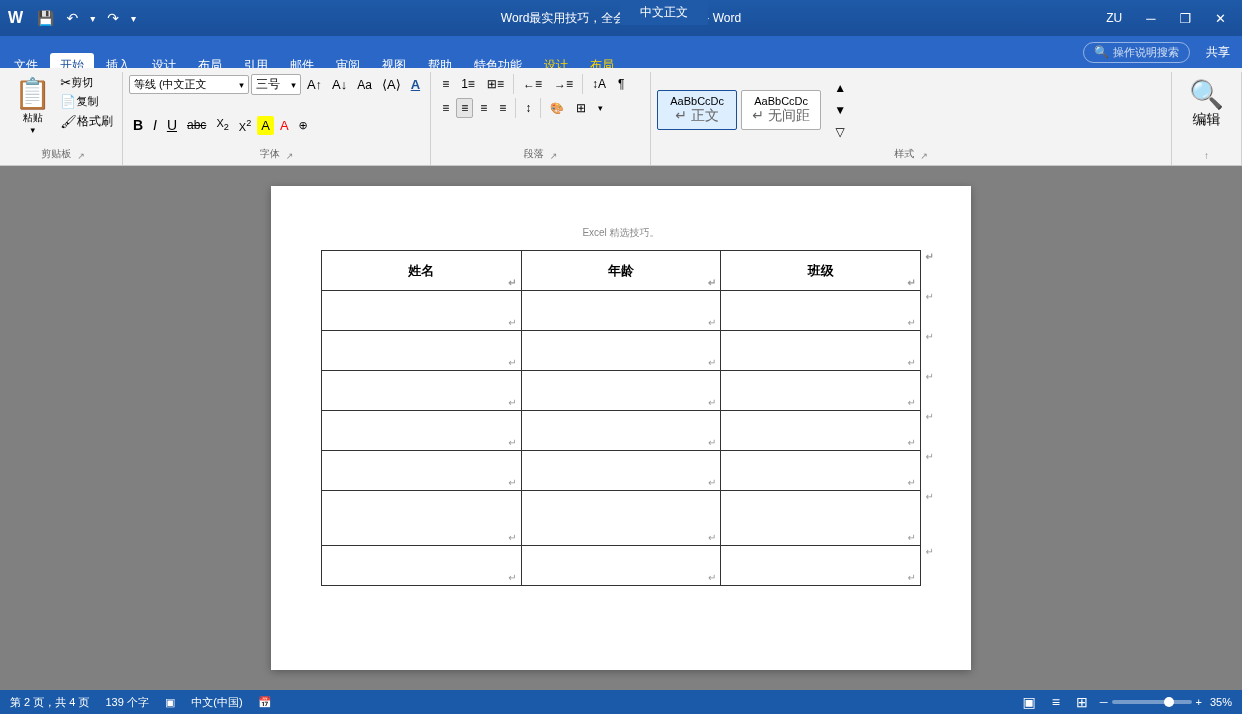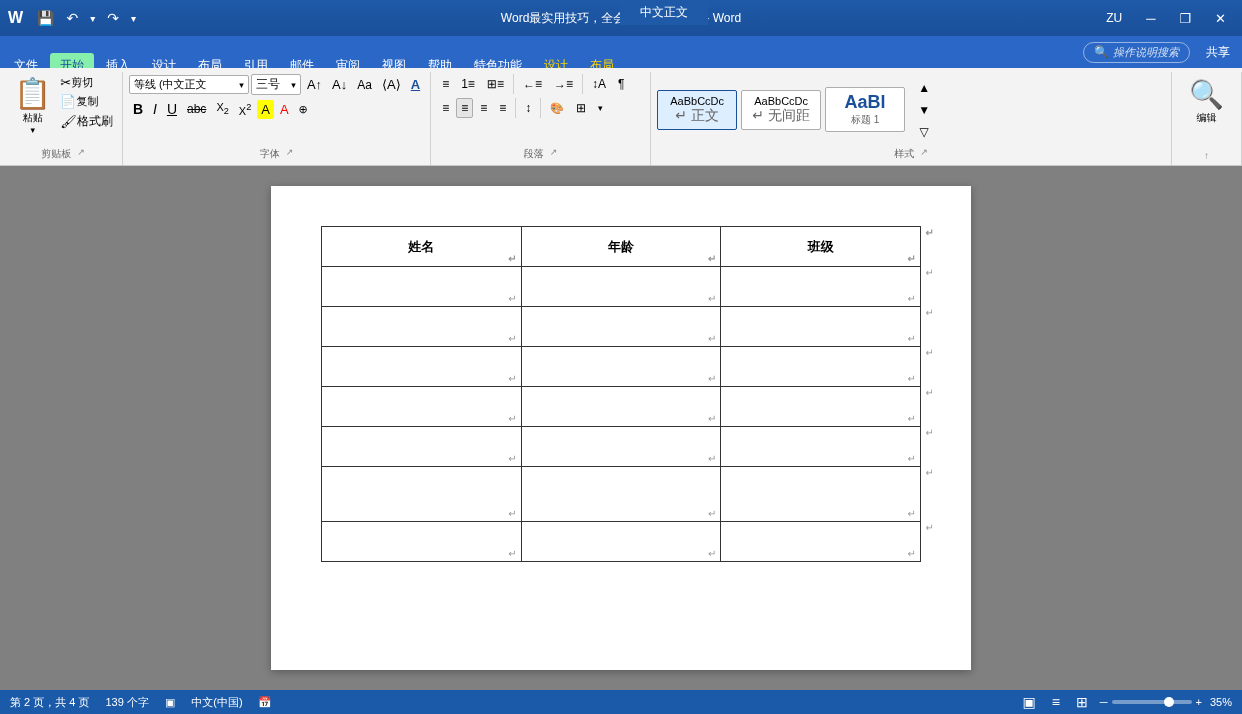--- a/index.html
+++ b/index.html
@@ -32,21 +32,21 @@
       gap: 2px;
     }
     .menu-item {
       color: white;
       font-size: 12px;
       padding: 4px 10px;
       cursor: pointer;
       border-radius: 2px;
       margin-top: 26px;
     }
-    .menu-item.tab-active { background: #86efac; color: #1a4f9a; border-radius: 3px 3px 0 0; }
+    .menu-item.tab-active { background: #ffffff; color: #1a4f9a; border-radius: 3px 3px 0 0; }
 
     
     #ribbon {
       background: #f3f3f3;
       border-bottom: 1px solid #c8c8c8;
       padding: 4px 0 0 4px;
       display: flex;
       gap: 0;
       height: 98px;
     }
@@ -58,21 +58,21 @@
       min-width: fit-content;
     }
     .ribbon-group-content { display: flex; align-items: flex-start; gap: 2px; flex: 1; }
     .ribbon-group-label {
       font-size: 10px;
       color: #666;
       text-align: center;
       padding: 2px 0;
       margin-top: auto;
       display: flex;
-      align-items: flex-start;
+      align-items: flex-end;
       justify-content: center;
       gap: 6px;
     }
     .ribbon-group-label-arrow { font-size: 9px; color: #888; cursor: pointer; }
     .paste-btn {
       display: flex;
       flex-direction: column;
       align-items: center;
       cursor: pointer;
       padding: 2px 4px;
@@ -268,21 +268,21 @@
   <span class="menu-item">邮件</span>
   <span class="menu-item">审阅</span>
   <span class="menu-item">视图</span>
   <span class="menu-item">帮助</span>
   <span class="menu-item">特色功能</span>
   <span class="menu-item" style="color:#ffd700;">设计</span>
   <span class="menu-item" style="color:#ffd700;">布局</span>
   <div style="margin-left:auto;display:flex;align-items:center;gap:8px;">
     <div style="display:flex;align-items:center;border:1px solid rgba(255,255,255,0.5);border-radius:12px;padding:2px 10px;gap:4px;">
       <span style="color:white;font-size:12px;">🔍</span>
-      <span style="color:rgba(255,255,255,0.8);font-size:11px;font-style:italic;">操作说明搜索</span>
+      <span style="color:rgba(255,255,255,0.8);font-size:11px;">操作说明搜索</span>
     </div>
     <span style="color:white;font-size:12px;padding:2px 8px;">共享</span>
   </div>
 </div>
 
 <div class="ribbon-wrapper">
   <div id="ribbon">
 
     <div class="ribbon-group" style="width:90px;">
       <div class="ribbon-group-content">
@@ -306,21 +306,21 @@
           </div>
         </div>
       </div>
       <div class="ribbon-group-label">
         <span>剪贴板</span>
         <span class="ribbon-group-label-arrow">↗</span>
       </div>
     </div>
 
     <div class="ribbon-group" style="width:210px;">
-      <div class="ribbon-group-content" style="flex-direction:column;gap:2px;">
+      <div class="ribbon-group-content" style="flex-direction:column;gap:18px;">
         <div class="font-row">
           <div class="font-dropdown font-name-dropdown">
             <span style="font-size:11px;overflow:hidden;white-space:nowrap;max-width:100px;">等线 (中文正文</span>
             <span style="font-size:9px;">▾</span>
           </div>
           <div class="font-dropdown font-size-dropdown">
             <span style="font-size:12px;">三号</span>
             <span style="font-size:9px;">▾</span>
           </div>
           <button class="font-btn" style="font-size:13px;">A↑</button>
@@ -382,54 +382,51 @@
     <div class="ribbon-group" style="flex:1;">
       <div class="ribbon-group-content" style="align-items:center;justify-content:flex-start;gap:4px;">
         <div class="style-item style-active">
           <div style="font-size:11px;">AaBbCcDc</div>
           <div style="font-size:14px;color:#666;">↵ 正文</div>
         </div>
         <div class="style-item">
           <div style="font-size:11px;">AaBbCcDc</div>
           <div style="font-size:14px;color:#666;">↵ 无间距</div>
         </div>
-        <div class="style-item">
-          <div style="font-size:18px;font-weight:bold;color:#1a4f9a;">AaBl</div>
-          <div style="font-size:10px;color:#666;">标题 1</div>
-        </div>
         <div style="display:flex;flex-direction:column;gap:2px;margin-left:4px;">
           <button class="para-btn">▲</button>
           <button class="para-btn">▼</button>
           <button class="para-btn">▽</button>
         </div>
       </div>
       <div class="ribbon-group-label">
         <span>样式</span>
         <span class="ribbon-group-label-arrow">↗</span>
       </div>
     </div>
 
     <div class="ribbon-group" style="width:70px;">
       <div class="ribbon-group-content" style="justify-content:center;">
         <div class="find-btn">
           <span style="font-size:28px;">🔍</span>
-          <span style="font-size:10px;">编辑</span>
+          <span style="font-size:14px;">编辑</span>
         </div>
       </div>
       <div class="ribbon-group-label">
         <span style="color:#888;font-size:10px;cursor:pointer;">↑</span>
       </div>
     </div>
   </div>
 
   <div style="height:0;position:relative;"></div>
 </div>
 
 <div id="doc-area">
   <div id="doc-page">
+    <div class="page-caption">Excel 精选技巧。</div>
 
     <div style="position:relative;">
       <table class="doc-table">
         <thead>
           <tr>
             <td class="header-cell" style="width:33%;">
               姓名<span class="cell-marker">↵</span>
             </td>
             <td class="header-cell" style="width:33%;padding-left:12px;">
               年龄<span class="cell-marker">↵</span>

